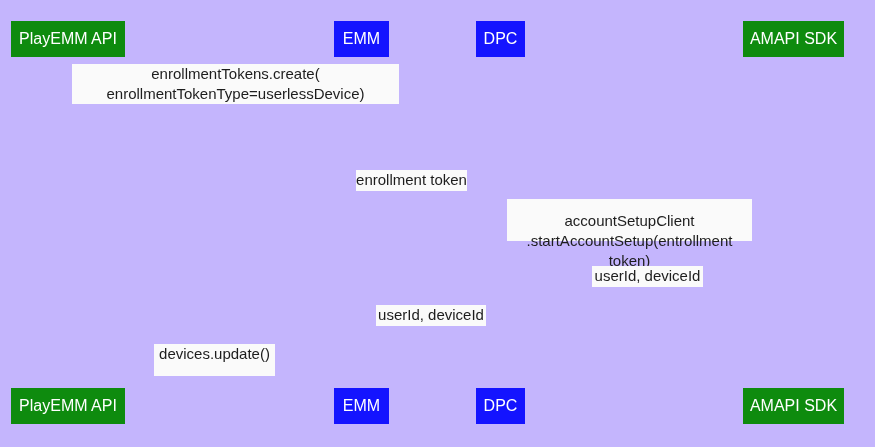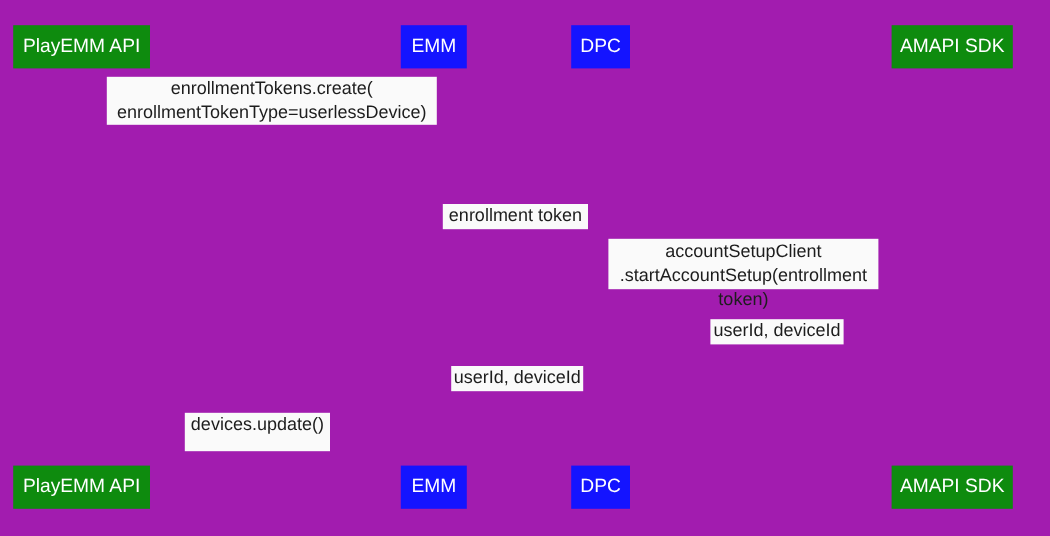--- a/index.html
+++ b/index.html
@@ -4,21 +4,21 @@
 <style>
   html, body {
     margin: 0;
     padding: 0;
     background: #000000;
   }
   .diagram {
     position: relative;
     width: 875px;
     height: 447px;
-    background: #a21caf;
+    background: #c4b5fd;
     overflow: hidden;
     font-family: "Liberation Sans", sans-serif;
   }
   .actor {
     position: absolute;
     display: flex;
     align-items: center;
     justify-content: center;
     color: #ffffff;
     font-size: 16px;
@@ -40,24 +40,24 @@
   .a0t { left: 11px;  top: 21px; width: 114px; }
   .a1t { left: 334px; top: 21px; width: 55px;  }
   .a2t { left: 476px; top: 21px; width: 49px;  }
   .a3t { left: 743px; top: 21px; width: 101px; }
   
   .a0b { left: 11px;  top: 388px; width: 114px; }
   .a1b { left: 334px; top: 388px; width: 55px;  }
   .a2b { left: 476px; top: 388px; width: 49px;  }
   .a3b { left: 743px; top: 388px; width: 101px; }
   
-  .m0 { left: 89px;  top: 64px;  width: 275px; height: 40px; }
+  .m0 { left: 72px;  top: 64px;  width: 327px; height: 40px; }
   .m1 { left: 154px; top: 131px; width: 120px; height: 21px; }
-  .m2 { left: 369px; top: 170px; width: 121px; height: 21px; }
-  .m3 { left: 507px; top: 199px; width: 225px; height: 42px; padding-top: 1px; }
+  .m2 { left: 356px; top: 170px; width: 111px; height: 21px; }
+  .m3 { left: 507px; top: 199px; width: 245px; height: 42px; padding-top: 12px; }
   .m4 { left: 592px; top: 266px; width: 111px; height: 21px; }
   .m5 { left: 376px; top: 305px; width: 110px; height: 21px; }
   .m6 { left: 154px; top: 344px; width: 121px; height: 32px; }
 </style>
 </head>
 <body>
 
 <div class="diagram">
 
   <div class="actor a0t" style="background-color: rgb(14, 139, 14);">PlayEMM API</div>

